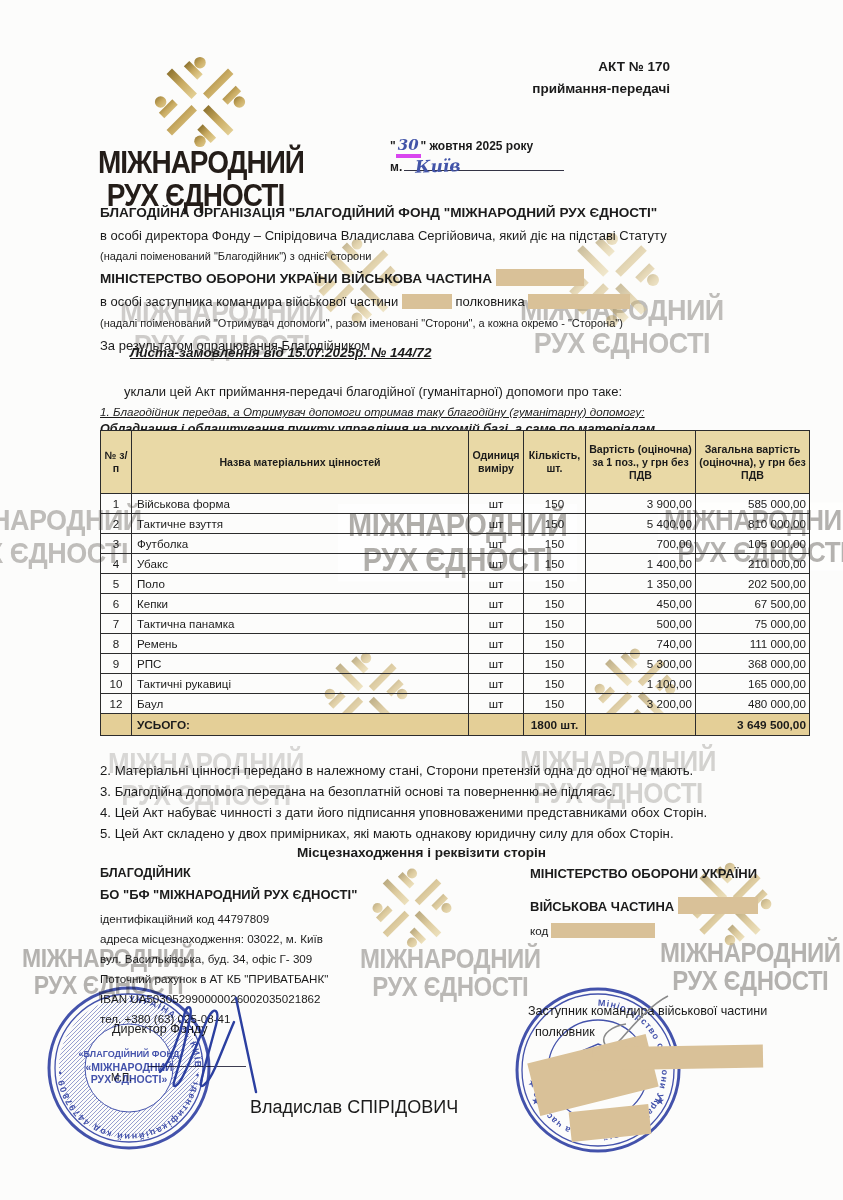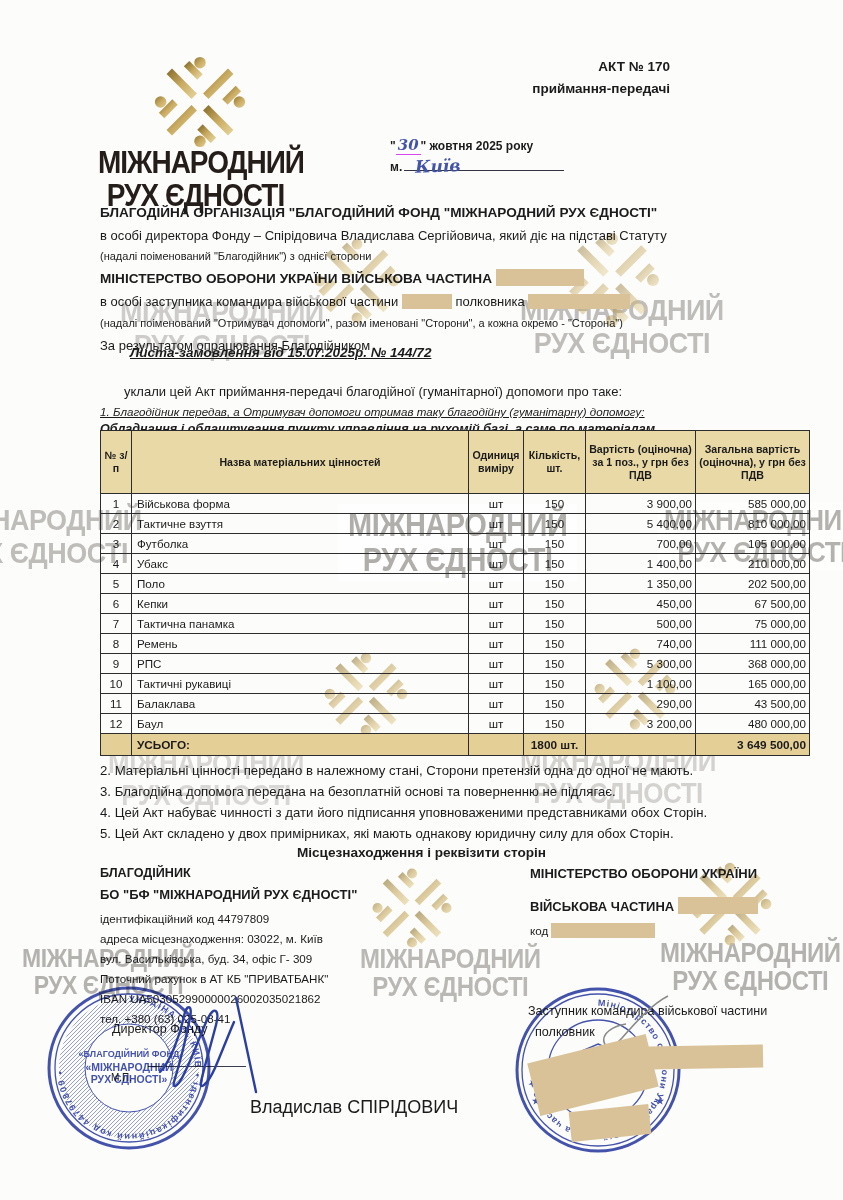--- a/index.html
+++ b/index.html
@@ -11,21 +11,21 @@
   .wm span{display:block;}
   .emb{position:absolute;z-index:0;}
   
   .logo-emblem{position:absolute;left:152px;top:54px;width:96px;height:96px;z-index:1;}
   .logo-text{position:absolute;left:98px;top:150px;width:195px;z-index:1;text-align:center;
       font-weight:bold;font-size:28px;line-height:30px;letter-spacing:-1px;color:#241d19;transform:scaleY(1.1);}
   .title-block{position:absolute;left:330px;top:56px;width:340px;z-index:1;text-align:right;
       font-weight:bold;font-size:13.5px;line-height:22px;}
   .date-block{position:absolute;left:390px;top:136px;z-index:1;font-size:12px;font-weight:bold;}
   .hand{font-family:"DejaVu Serif",serif;font-style:italic;color:#4254a8;font-weight:bold;}
-  .date-day{font-size:15px;border-bottom:1px solid #d946ef;padding:0 2px;}
+  .date-day{font-size:15px;border-bottom:4px solid #d946ef;padding:0 2px;}
   .city-line{position:absolute;left:390px;top:160px;z-index:1;font-size:12px;font-weight:bold;}
   .city-underline{display:inline-block;width:160px;border-bottom:1.2px solid #334;margin-left:2px;}
   .city-word{position:absolute;left:415px;top:156px;font-size:17px;z-index:1;transform:rotate(-2deg);}
   
   .intro{position:absolute;left:100px;top:205px;width:660px;z-index:1;}
   .ln{position:absolute;left:0;white-space:nowrap;}
   .b135{font-weight:bold;font-size:13.6px;}
   .t13{font-size:13px;}
   .t11{font-size:11px;color:#222;}
   .redact{display:inline-block;background:#d9c198;vertical-align:-3px;}
@@ -293,28 +293,20 @@
         </tr>
         <tr>
           <td class="c0">10</td>
           <td class="c1">Тактичні рукавиці</td>
           <td class="c2">шт</td>
           <td class="c3">150</td>
           <td class="c4">1 100,00</td>
           <td class="c5">165 000,00</td>
         </tr>
         <tr>
-          <td class="c0">11</td>
-          <td class="c1">Балаклава</td>
-          <td class="c2">шт</td>
-          <td class="c3">150</td>
-          <td class="c4">290,00</td>
-          <td class="c5">43 500,00</td>
-        </tr>
-        <tr>
           <td class="c0">12</td>
           <td class="c1">Баул</td>
           <td class="c2">шт</td>
           <td class="c3">150</td>
           <td class="c4">3 200,00</td>
           <td class="c5">480 000,00</td>
         </tr>
       </tbody>
     <tfoot>
       <tr>

